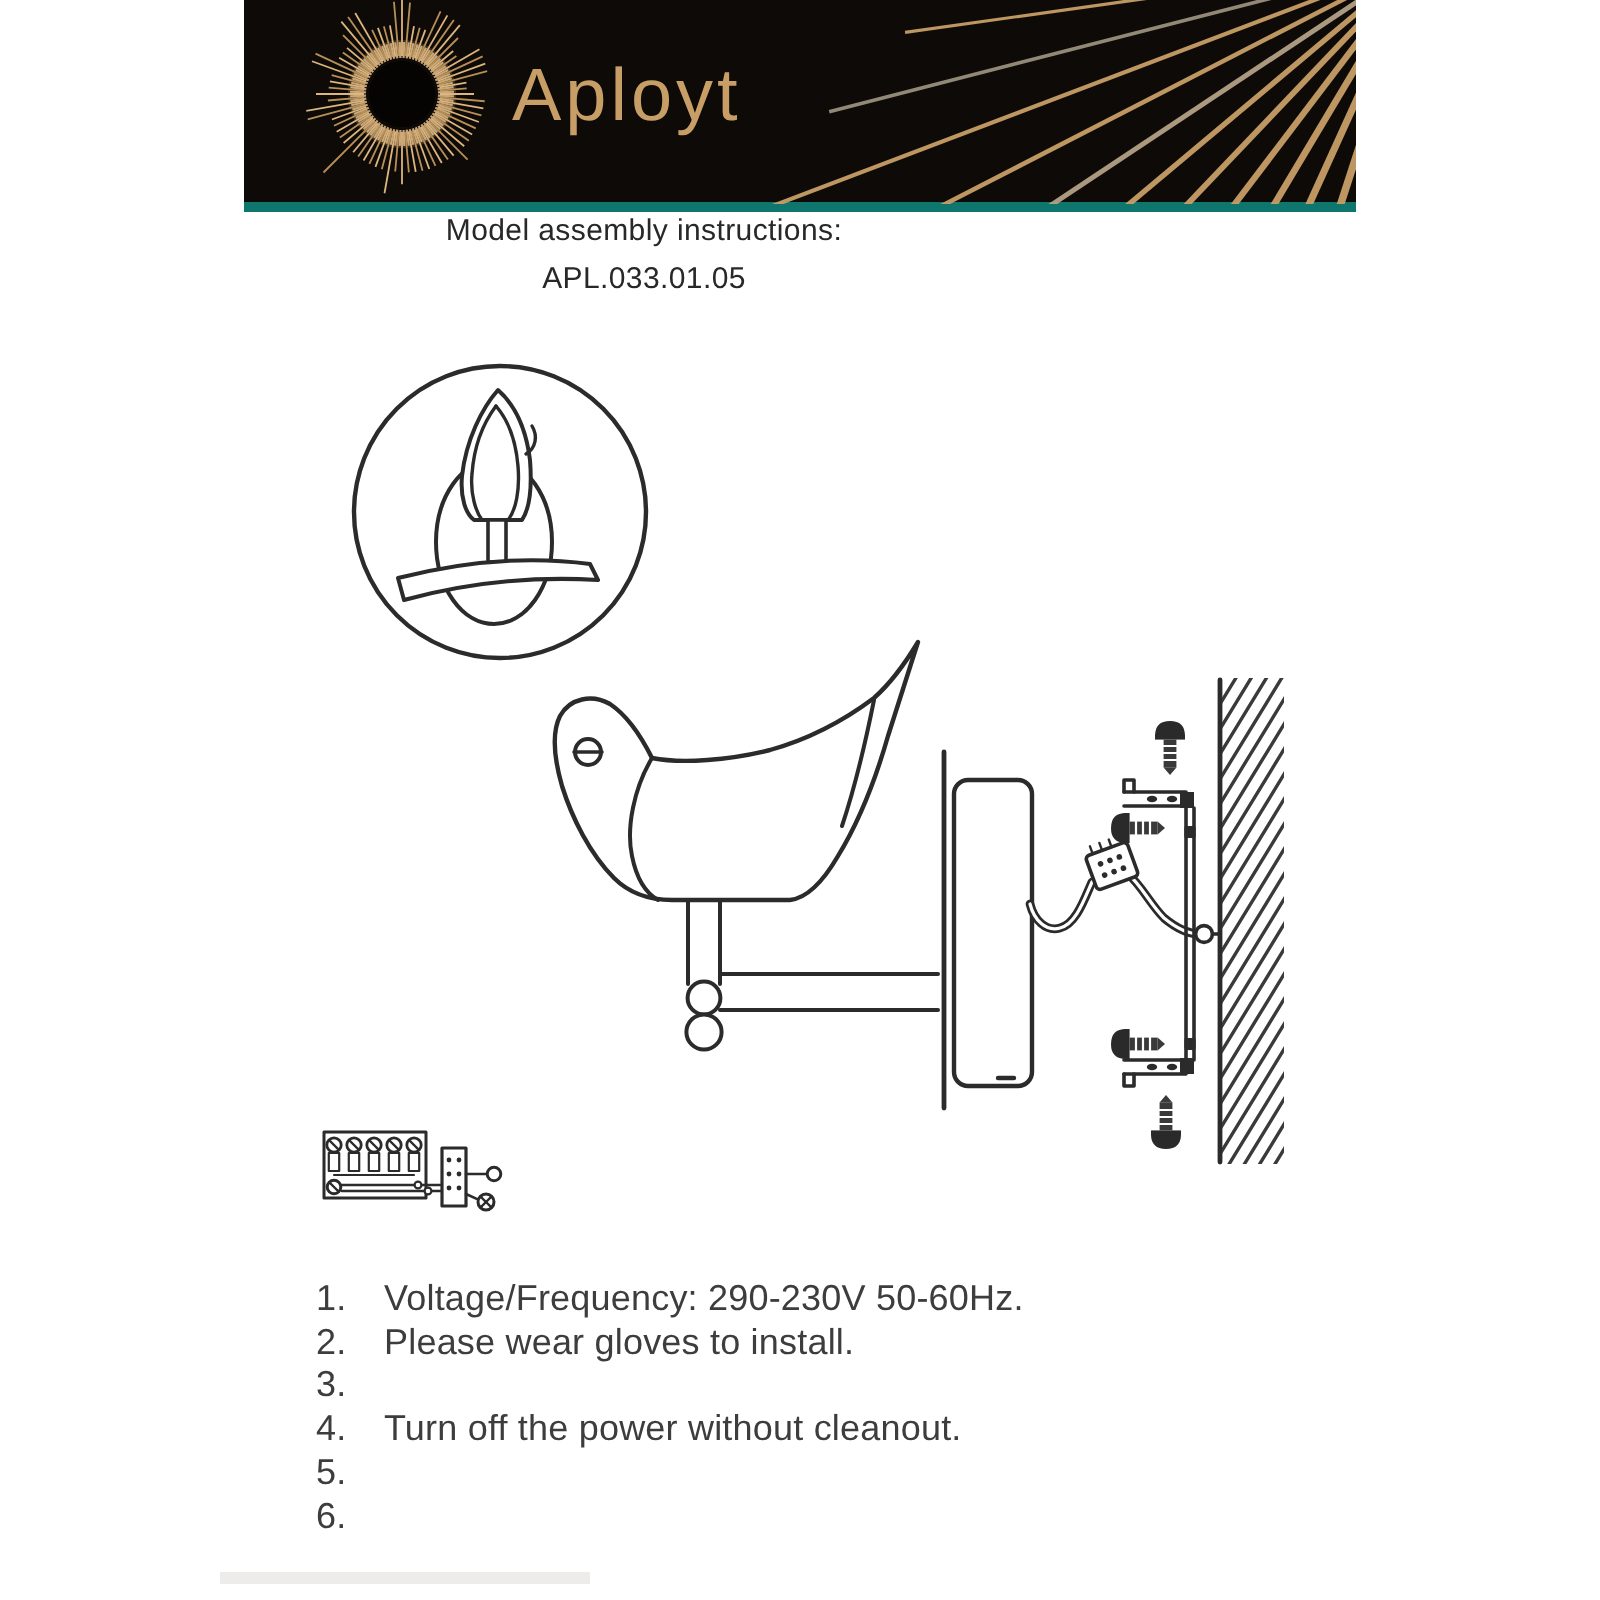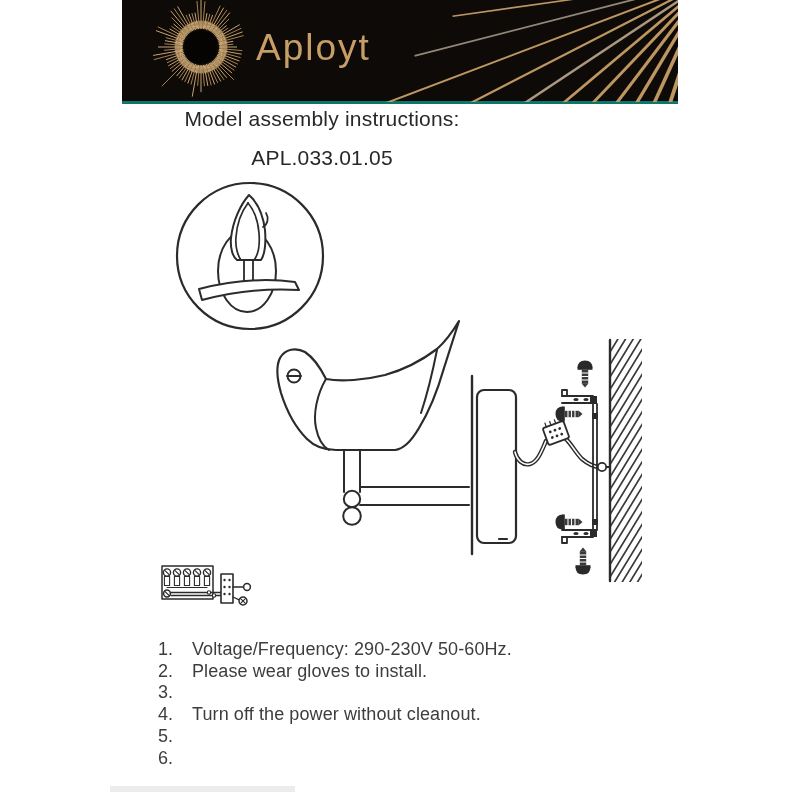--- a/index.html
+++ b/index.html
@@ -3,32 +3,32 @@
 <meta charset="utf-8">
 <style>
   html,body{margin:0;padding:0;}
   body{
     width:800px;height:800px;position:relative;overflow:hidden;
     background:#ffffff;
     font-family:"Liberation Sans", sans-serif;
   }
   .band{
     position:absolute;left:122px;top:0;width:556px;height:101px;
-    background:#0d0a07;border-bottom:3px solid #0f766e;box-sizing:content-box;
+    background:#0d0a07;border-bottom:5px solid #0f766e;box-sizing:content-box;
   }
   .band svg{position:absolute;left:0;top:0;}
   .brand{
     position:absolute;left:134px;top:29px;line-height:1;
     font-size:37px;letter-spacing:2px;color:#c79e66;white-space:nowrap;
   }
   .title-line{
     position:absolute;left:0;width:644px;text-align:center;
-    font-size:21px;font-weight:500;color:#282828;letter-spacing:.2px;
-  }
-  .t1{top:107px;} .t2{top:146px;text-align:center;}
+    font-size:15px;font-weight:500;color:#282828;letter-spacing:.2px;
+  }
+  .t1{top:107px;} .t2{top:131px;text-align:center;}
   .drawing{position:absolute;left:140px;top:160px;}
   .list{position:absolute;left:0;top:639px;width:800px;}
   .row{
     display:flex;padding-left:158px;line-height:21.7px;
     font-size:18px;color:#3d3d3d;letter-spacing:.1px;
   }
   .row .num{width:21px;flex:none;}
   .row .txt{margin-left:13px;white-space:nowrap;}
   .footer-smudge{
     position:absolute;left:110px;top:786px;width:185px;height:6px;background:#edecea;

